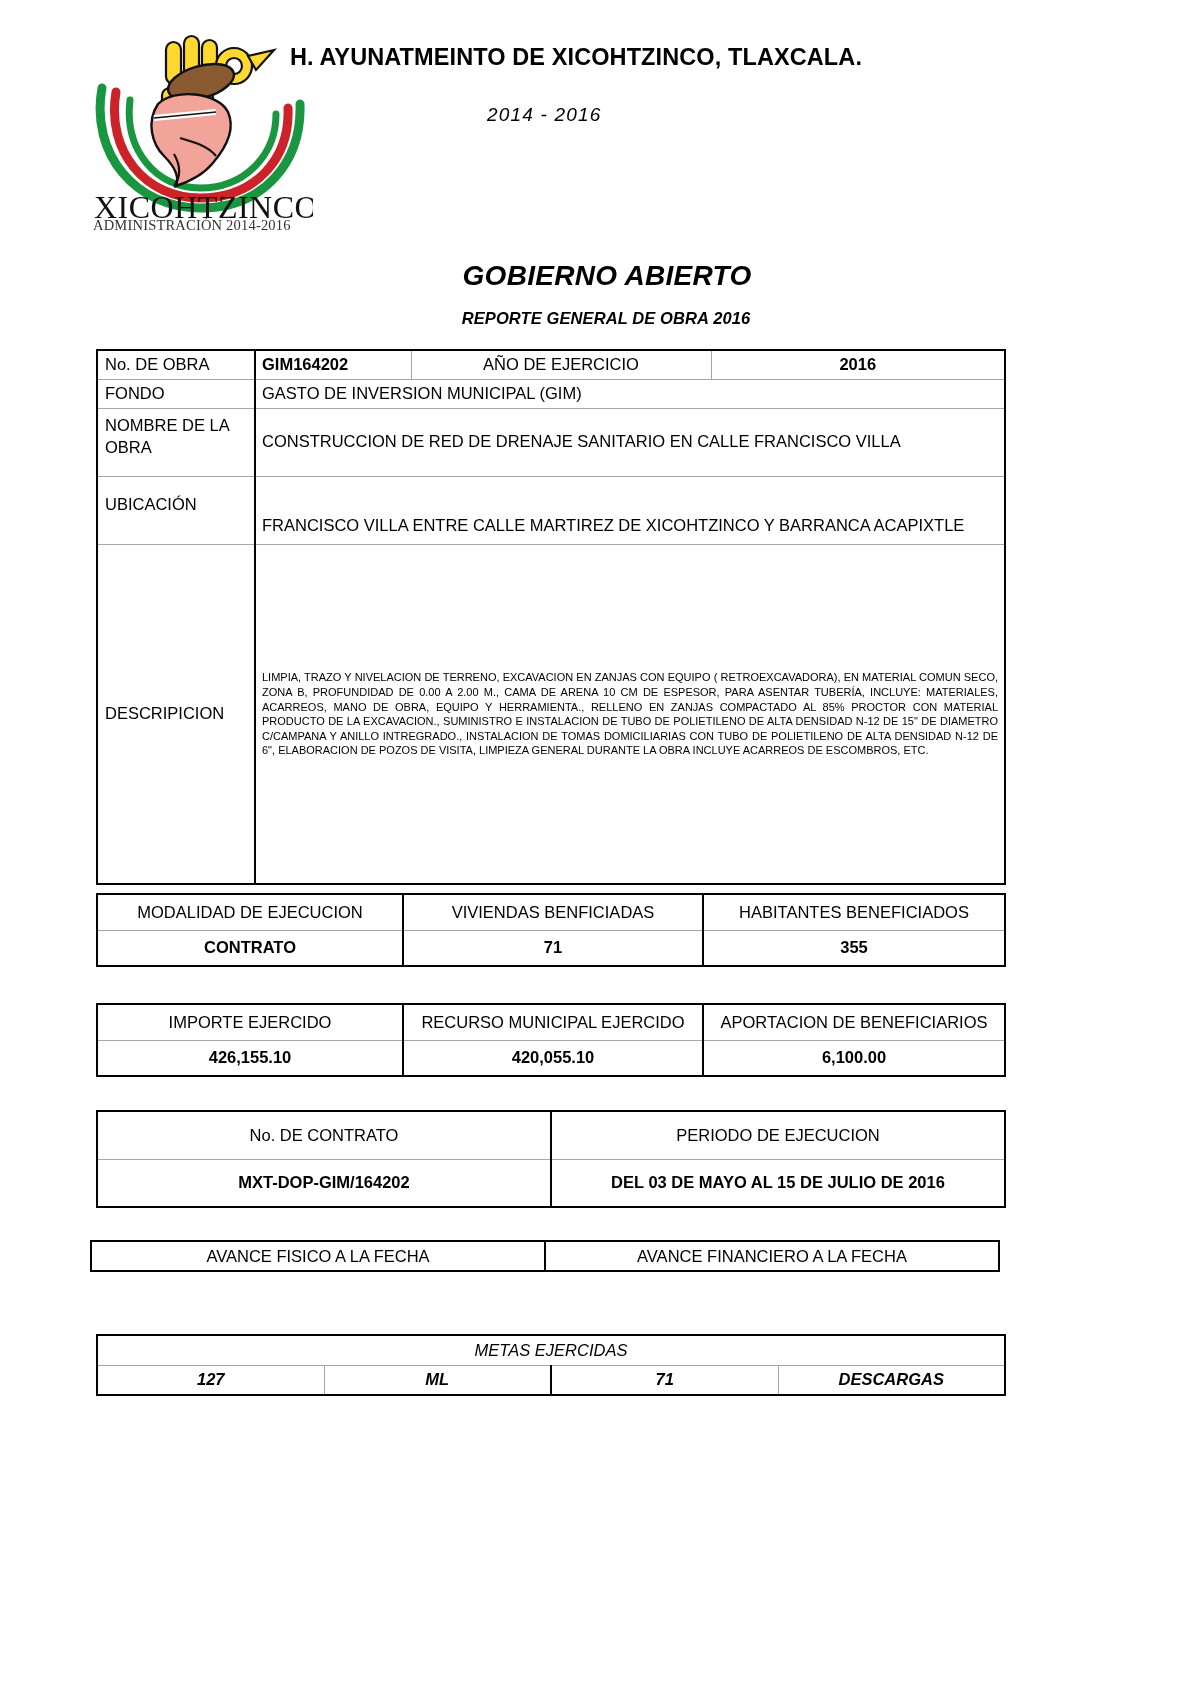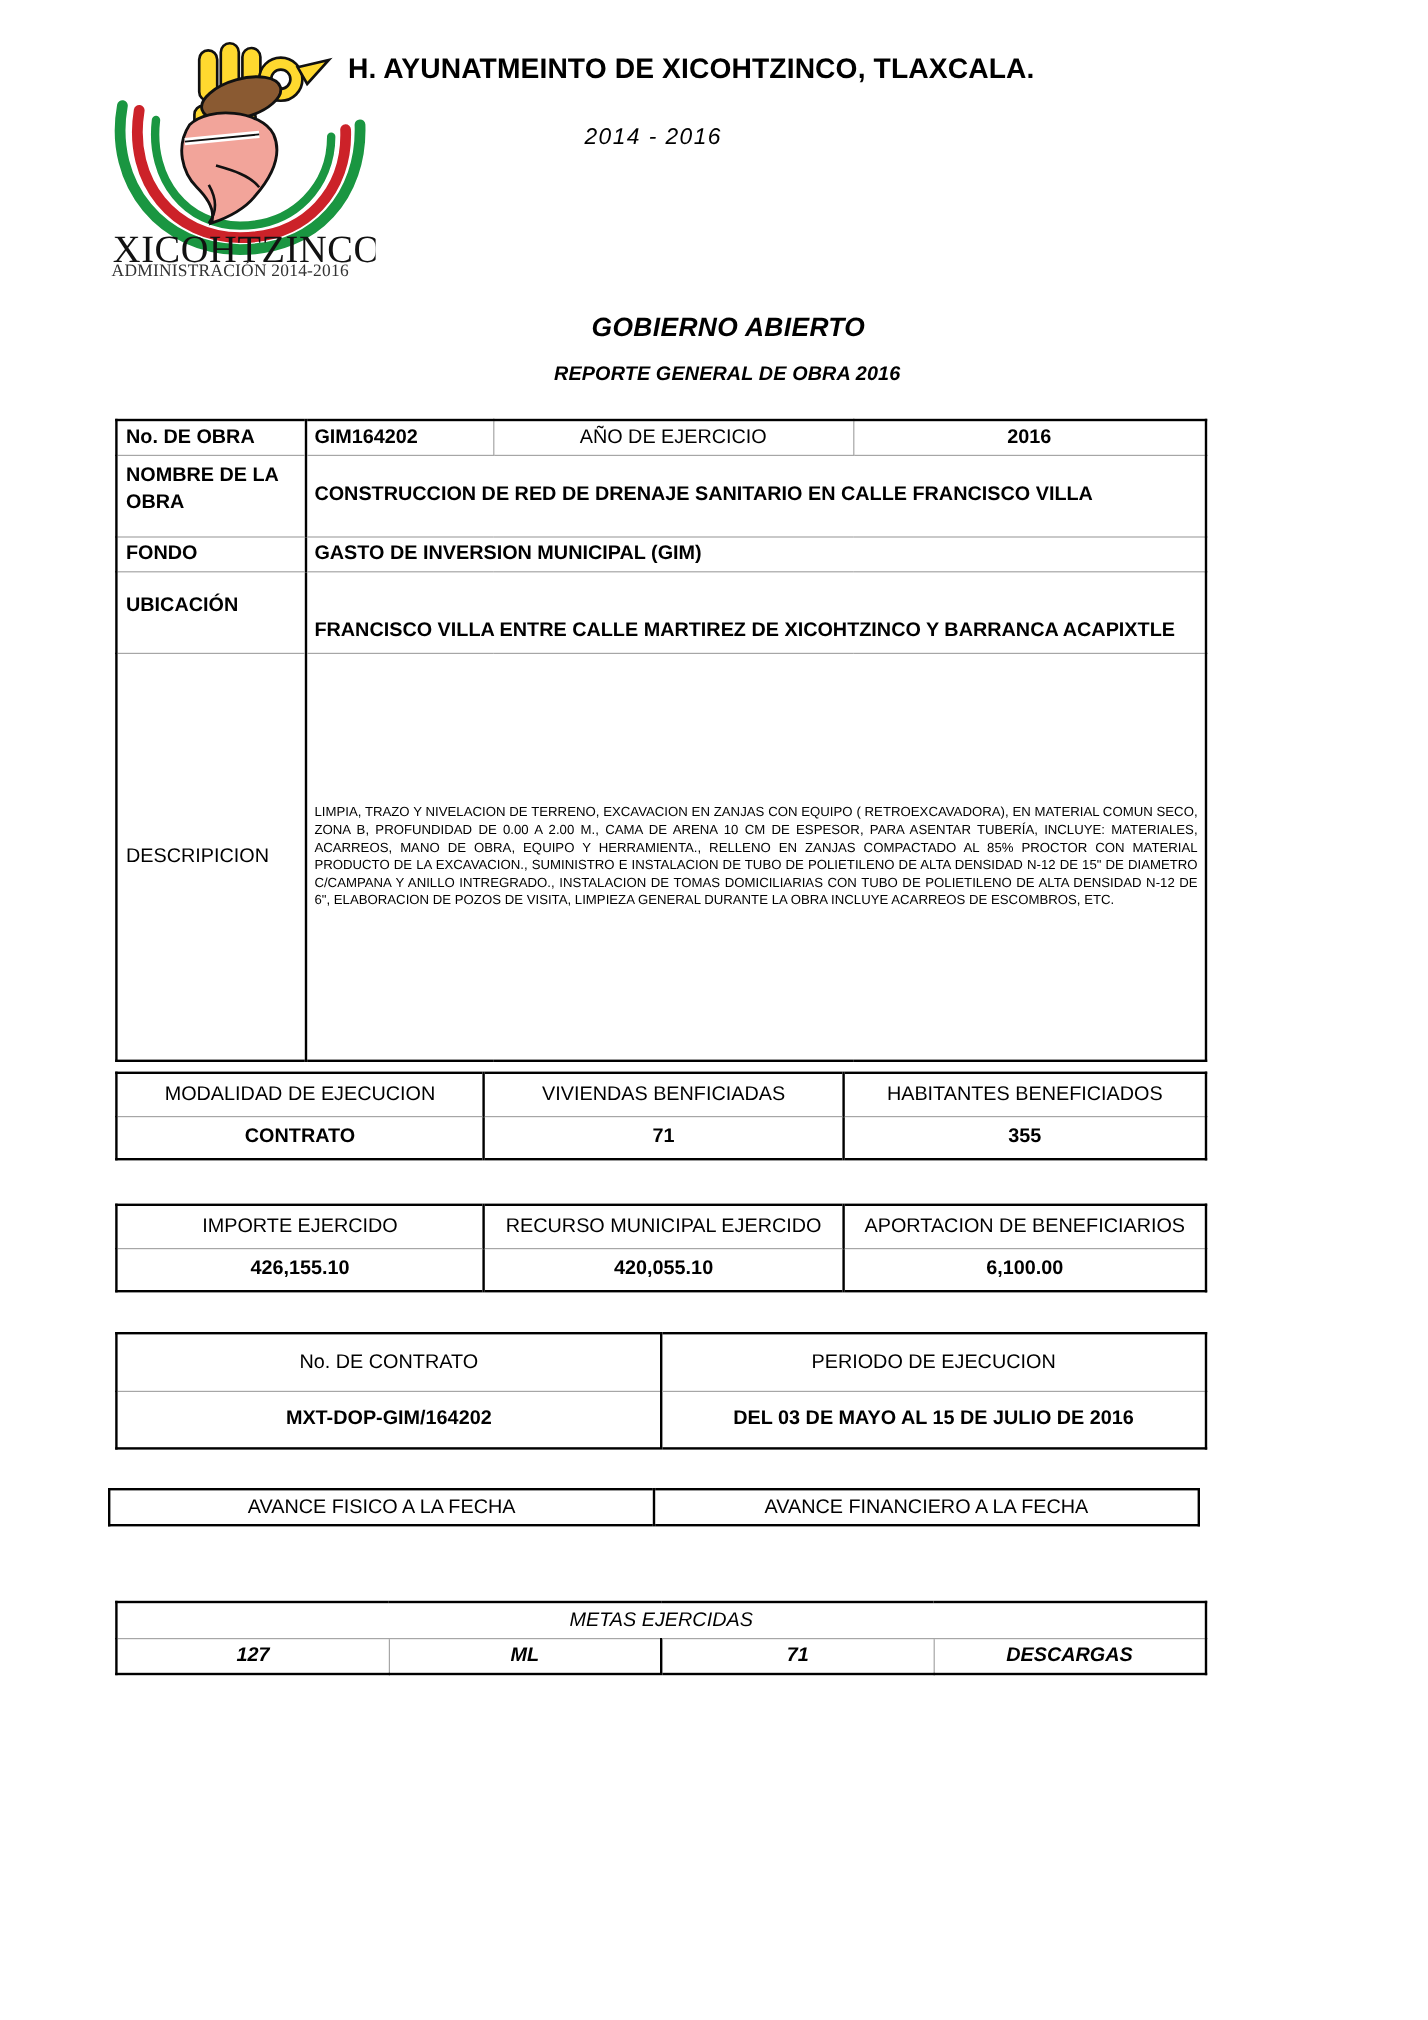--- a/index.html
+++ b/index.html
@@ -45,21 +45,21 @@
     top: 104px;
     font-size: 19px;
     font-style: italic;
     letter-spacing: 1.2px;
     white-space: nowrap;
   }
 
   
   .main-title {
     text-align: center;
-    font-size: 22px;
+    font-size: 28px;
     font-style: italic;
     font-weight: bold;
     margin: 20px 0 0 16px;
     padding-left: 8px;
     letter-spacing: 0.3px;
   }
   .sub-title {
     text-align: center;
     font-size: 16.5px;
     font-style: italic;
@@ -85,21 +85,21 @@
     border: 2px solid #000;
   }
   #main-table td {
     border: 1px solid #a6a6a6;
     padding: 3px 6px;
     vertical-align: middle;
     line-height: 1.33;
   }
   #main-table td.lbl { padding-left: 7px; }
   #main-table .thin-sep { border-top: 1px solid #000; }
-  .cell-left { text-align: left; font-weight: bold; }
+  .cell-left { text-align: left; }
   .cell-center { text-align: center; }
   .b { font-weight: bold; }
 
   
   #main-table td.col1 { border-right: 2px solid #000; }
 
   .desc-label-cell {
     vertical-align: middle;
     text-align: left;
     margin-top: 33px;
@@ -198,26 +198,26 @@
     <col style="width:294px">
   </colgroup>
   <tbody>
     <tr>
       <td class="lbl cell-left col1">No. DE OBRA</td>
       <td class="cell-left b">GIM164202</td>
       <td class="cell-center">AÑO DE EJERCICIO</td>
       <td class="cell-center b">2016</td>
     </tr>
     <tr>
+      <td class="lbl cell-left col1 thin-sep">FONDO</td>
+      <td class="cell-left thin-sep" colspan="3">GASTO DE INVERSION MUNICIPAL (GIM)</td>
+    </tr>
+    <tr>
       <td class="lbl cell-left col1" style="height:68px;vertical-align:top;padding-top:6px">NOMBRE DE LA OBRA</td>
       <td class="cell-left" colspan="3" style="height:68px">CONSTRUCCION DE RED DE DRENAJE SANITARIO EN CALLE FRANCISCO VILLA</td>
-    </tr>
-    <tr>
-      <td class="lbl cell-left col1 thin-sep">FONDO</td>
-      <td class="cell-left thin-sep" colspan="3">GASTO DE INVERSION MUNICIPAL (GIM)</td>
     </tr>
     <tr>
       <td class="lbl cell-left col1" style="height:68px;vertical-align:top;padding-top:17px">UBICACIÓN</td>
       <td class="cell-left" colspan="3" style="height:68px;vertical-align:bottom;padding-bottom:7px">FRANCISCO VILLA ENTRE CALLE MARTIREZ DE XICOHTZINCO Y BARRANCA ACAPIXTLE</td>
     </tr>
     <tr>
       <td class="lbl desc-label-cell col1 thin-sep" style="height:340px">DESCRIPICION</td>
       <td class="desc-text thin-sep" colspan="3" style="height:340px;vertical-align:middle">LIMPIA, TRAZO Y NIVELACION DE TERRENO, EXCAVACION EN ZANJAS CON EQUIPO ( RETROEXCAVADORA), EN MATERIAL COMUN SECO, ZONA B, PROFUNDIDAD DE 0.00 A 2.00 M., CAMA DE ARENA 10 CM DE ESPESOR, PARA ASENTAR TUBERÍA, INCLUYE: MATERIALES, ACARREOS, MANO DE OBRA, EQUIPO Y HERRAMIENTA., RELLENO EN ZANJAS COMPACTADO AL 85% PROCTOR CON MATERIAL PRODUCTO DE LA EXCAVACION., SUMINISTRO E INSTALACION DE TUBO DE POLIETILENO DE ALTA DENSIDAD N-12 DE 15" DE DIAMETRO C/CAMPANA Y ANILLO INTREGRADO., INSTALACION DE TOMAS DOMICILIARIAS CON TUBO DE POLIETILENO DE ALTA DENSIDAD N-12 DE 6", ELABORACION DE POZOS DE VISITA, LIMPIEZA GENERAL DURANTE LA OBRA INCLUYE ACARREOS DE ESCOMBROS, ETC.</td>
     </tr>
   </tbody>

